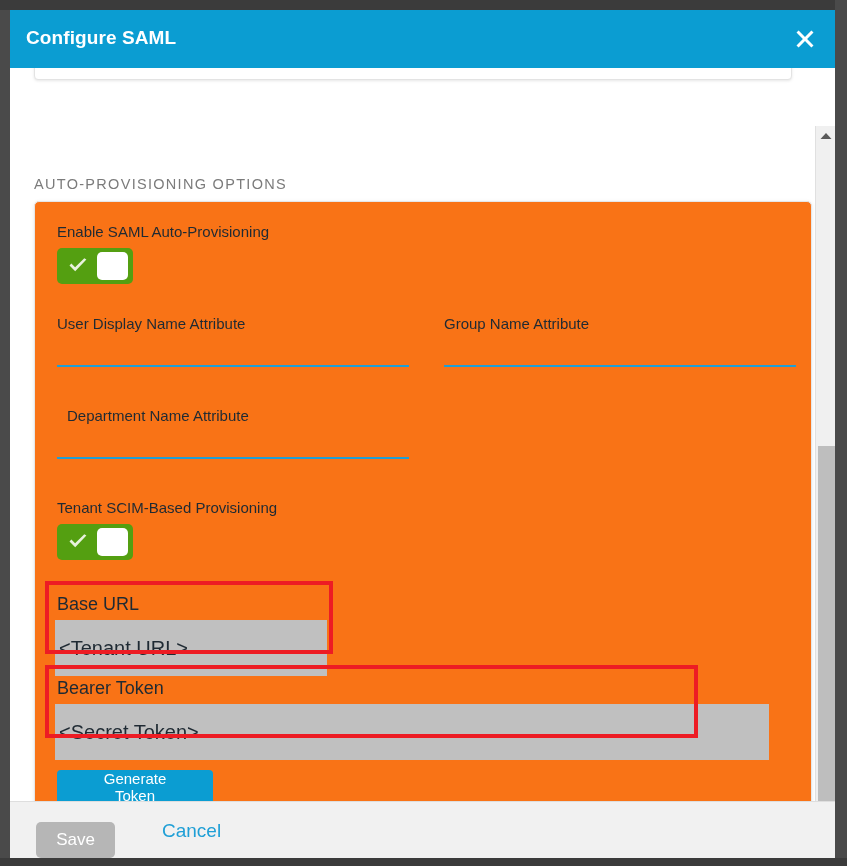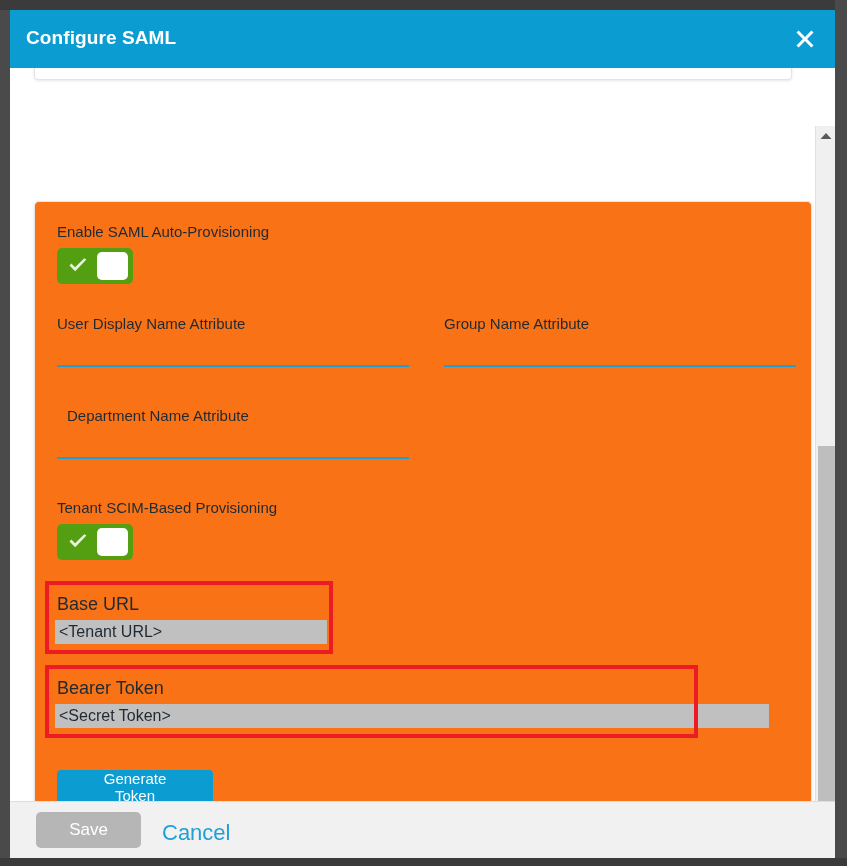--- a/index.html
+++ b/index.html
@@ -186,24 +186,24 @@
 
   
   .redact-label {
     position: absolute;
     font-size: 18px;
     color: #1f2a33;
   }
   .redact-value {
     position: absolute;
     background: #c0c0c0;
-    font-size: 16px;
+    font-size: 20px;
     color: #1f2a33;
     line-height: 24px;
-    padding: 0 4px;
+    padding: 16px 4px;
     white-space: nowrap;
   }
 
   
   .redbox {
     position: absolute;
     border: 4px solid #ed1c24;
     background: transparent;
   }
 
@@ -253,37 +253,37 @@
     left: 0;
     bottom: 0;
     width: 825px;
     height: 58px;
     background: #f1f1f1;
     border-top: 1px solid #dedede;
   }
   #save-button {
     position: absolute;
     left: 26px;
-    top: 10px;
-    width: 105px;
+    top: 20px;
+    width: 79px;
     height: 36px;
     background: #b6b6b6;
     color: #ffffff;
     border: none;
     border-radius: 5px;
     font-family: "Liberation Sans", sans-serif;
     font-size: 17px;
     cursor: default;
   }
   #cancel-link {
     position: absolute;
     left: 152px;
     top: 18px;
     color: #1f9fd6;
-    font-size: 22px;
+    font-size: 19px;
     text-decoration: none;
     cursor: pointer;
   }
 </style>
 </head>
 <body>
 
 <div id="page-behind">
   <div class="bg-sliver" style="top:80px;">R</div>
   <div class="bg-rule" style="top:203px; width:9px;"></div>
@@ -302,20 +302,21 @@
         <path d="M4.5 6.6 L6.6 4.5 L13 10.9 L19.4 4.5 L21.5 6.6 L15.1 13 L21.5 19.4 L19.4 21.5 L13 15.1 L6.6 21.5 L4.5 19.4 L10.9 13 Z" fill="#ffffff"></path>
       </svg>
     </div>
   </div>
 
   <div id="modal-body">
     <div class="content-pane">
 
       <div class="card-partial"></div>
 
+      <div class="section-heading">AUTO-PROVISIONING OPTIONS</div>
 
       <div class="card">
 
         <div class="field-label" style="left:22px; top:21px;">Enable SAML Auto-Provisioning</div>
         <div class="toggle" style="left:22px; top:46px;">
           <svg class="tick" viewBox="0 0 20 18">
             <path d="M1.5 8.5 L7.2 14.2 L18.4 2.6 L16.3 1.2 L7.1 10.2 L3.4 6.6 Z" fill="#e8f2dd"></path>
           </svg>
           <div class="knob"></div>
         </div>

